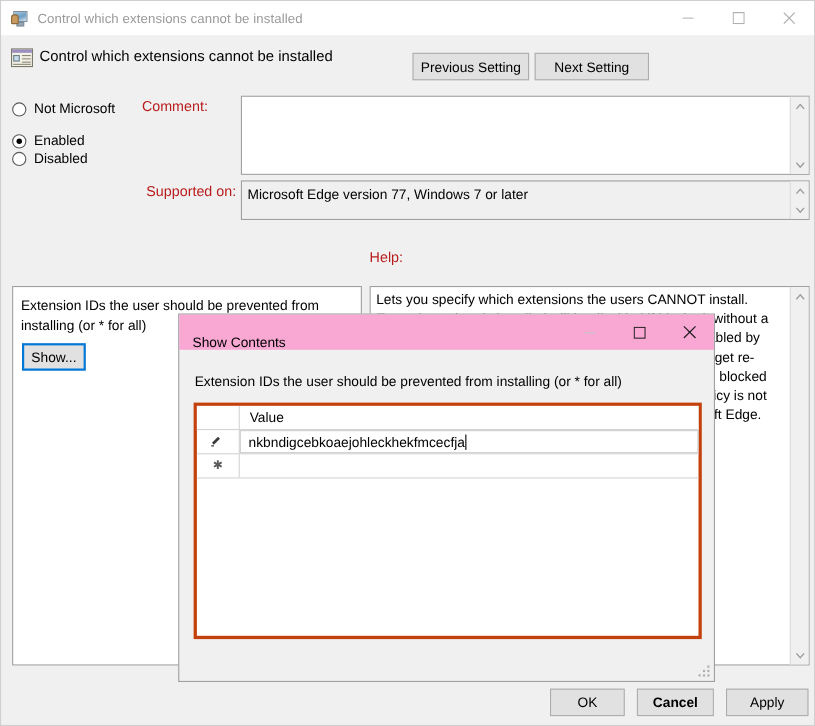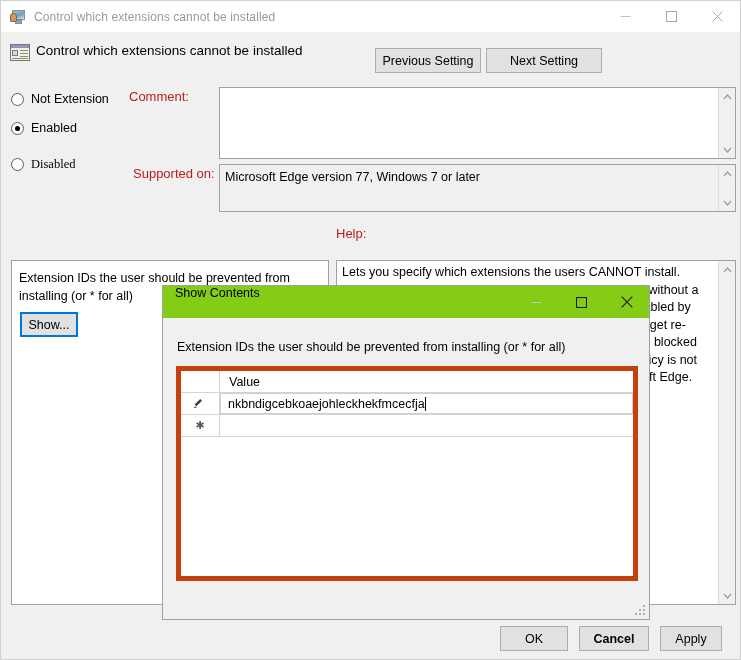--- a/index.html
+++ b/index.html
@@ -98,56 +98,56 @@
     text-align: center;
     display: flex; align-items: center; justify-content: center;
     cursor: default; padding: 0;
   }
   .btn.focused {
     background: #e1e1e1;
     border: 2px solid #0078d7;
   }
 
   #prev-setting-btn { position: absolute; left: 374px; top: 47px; width: 106px; height: 25px; }
-  #next-setting-btn { position: absolute; left: 485px; top: 47px; width: 116px; height: 25px; }
+  #next-setting-btn { position: absolute; left: 485px; top: 47px; width: 104px; height: 25px; }
 
   
   .radio-row {
     position: absolute; display: flex; align-items: center;
     font-size: 12.5px; color: #000;
   }
   .radio-dot {
     width: 13px; height: 13px; border-radius: 50%;
     border: 1px solid #5a5a5a; background: #fff;
     margin-right: 7px; position: relative; flex: none;
   }
   .radio-dot.sel::after {
     content: ""; position: absolute; left: 3px; top: 3px;
     width: 5px; height: 5px; border-radius: 50%; background: #000;
   }
   #radio-not-configured { left: 10px; top: 91px; }
   #radio-enabled        { left: 10px; top: 120px; }
-  #radio-disabled       { left: 10px; top: 156px; font-family: Liberation Serif, serif; }
+  #radio-disabled       { left: 10px; top: 136px; }
 
   
   .field-label {
     position: absolute; font-size: 13px; color: #b91c1c; white-space: nowrap;
   }
   #comment-label      { left: 128px; top: 88px; }
   #supported-label    { left: 132px; top: 165px; }
   #options-label      { left: 10px;  top: 225px; margin-top: 44px; }
   #help-label         { left: 335px; top: 225px; }
 
   
   .textbox {
     position: absolute; background: #fff;
     border: 1px solid #a0a0a0;
   }
   #comment-box    { left: 218px; top: 86px; width: 517px; height: 72px; }
-  #supported-box  { left: 218px; top: 163px; width: 517px; height: 48px; background: #f0f0f0; }
+  #supported-box  { left: 218px; top: 163px; width: 517px; height: 36px; background: #f0f0f0; }
 
   .tb-text {
     position: absolute; left: 5px; top: 4px; right: 20px;
     font-size: 12.5px; color: #000; line-height: 16px;
   }
 
   .vscroll {
     position: absolute; right: 0; top: 0; bottom: 0;
     width: 17px; background: #f0f0f0;
     border-left: 1px solid #dcdcdc;
@@ -180,34 +180,34 @@
     background: #fff; border: 1px solid #a0a0a0;
   }
   #help-text {
     position: absolute; left: 5px; top: 3px; right: 19px;
     font-size: 12.5px; color: #000; line-height: 17.5px;
   }
 
   
   #ok-button     { position: absolute; left: 499px; top: 625px; width: 68px; height: 25px; }
   #cancel-button { position: absolute; left: 578px; top: 625px; width: 70px; height: 25px; font-weight: bold; }
-  #apply-button  { position: absolute; left: 659px; top: 625px; width: 62px; height: 25px; }
+  #apply-button  { position: absolute; left: 659px; top: 625px; width: 75px; height: 25px; }
 
   
   .modal {
     position: absolute; left: 161px; top: 284px;
     width: 488px; height: 335px;
     background: #f0f0f0;
     border: 1px solid #a0a0a0;
     box-shadow: 0 0 0 0 rgba(0,0,0,0);
   }
   .modal-titlebar {
     position: absolute; left: 0; top: 0; right: 0; height: 32px;
-    background: #84cc16;
-    display: flex; align-items: flex-start;
+    background: #f9a8d4;
+    display: flex; align-items: flex-end;
   }
   .modal-title {
     margin-left: 12px; font-size: 12.5px; color: #000; white-space: nowrap;
   }
   .modal-controls {
     position: absolute; right: 0; top: 0; height: 32px; display: flex;
   }
   .m-btn {
     width: 45px; height: 32px;
     display: flex; align-items: center; justify-content: center;
@@ -216,21 +216,21 @@
   .m-btn.max, .m-btn.close { color: #1b1b1b; }
 
   #modal-desc {
     position: absolute; left: 14px; top: 54px;
     font-size: 12.5px; color: #000; white-space: nowrap;
   }
 
   #grid {
     position: absolute; left: 13px; top: 80px;
     width: 462px; height: 215px;
-    background: #fff; border: 5px solid #c2410c;
+    background: #fff; border: 3px solid #c2410c;
   }
   .grid-row {
     display: flex; height: 22px;
     border-bottom: 1px solid #d4d4d4;
   }
   .grid-row.header { height: 22px; background: #fff; }
   .grid-rowhdr {
     width: 39px; flex: none;
     border-right: 1px solid #d4d4d4;
     display: flex; align-items: center; justify-content: center;
@@ -298,21 +298,21 @@
       <div class="hi-l3"></div>
       <div class="hi-l4"></div>
   </div>
   <div class="header-title">Control which extensions cannot be installed</div>
 
   <button class="btn" id="prev-setting-btn">Previous Setting</button>
   <button class="btn" id="next-setting-btn">Next Setting</button>
 
   <div class="radio-row" id="radio-not-configured">
     <span class="radio-dot"></span>
-    <span>Not Extension</span>
+    <span>Not Microsoft</span>
   </div>
   <div class="radio-row" id="radio-enabled">
     <span class="radio-dot sel"></span>
     <span>Enabled</span>
   </div>
   <div class="radio-row" id="radio-disabled">
     <span class="radio-dot"></span>
     <span>Disabled</span>
   </div>
 

